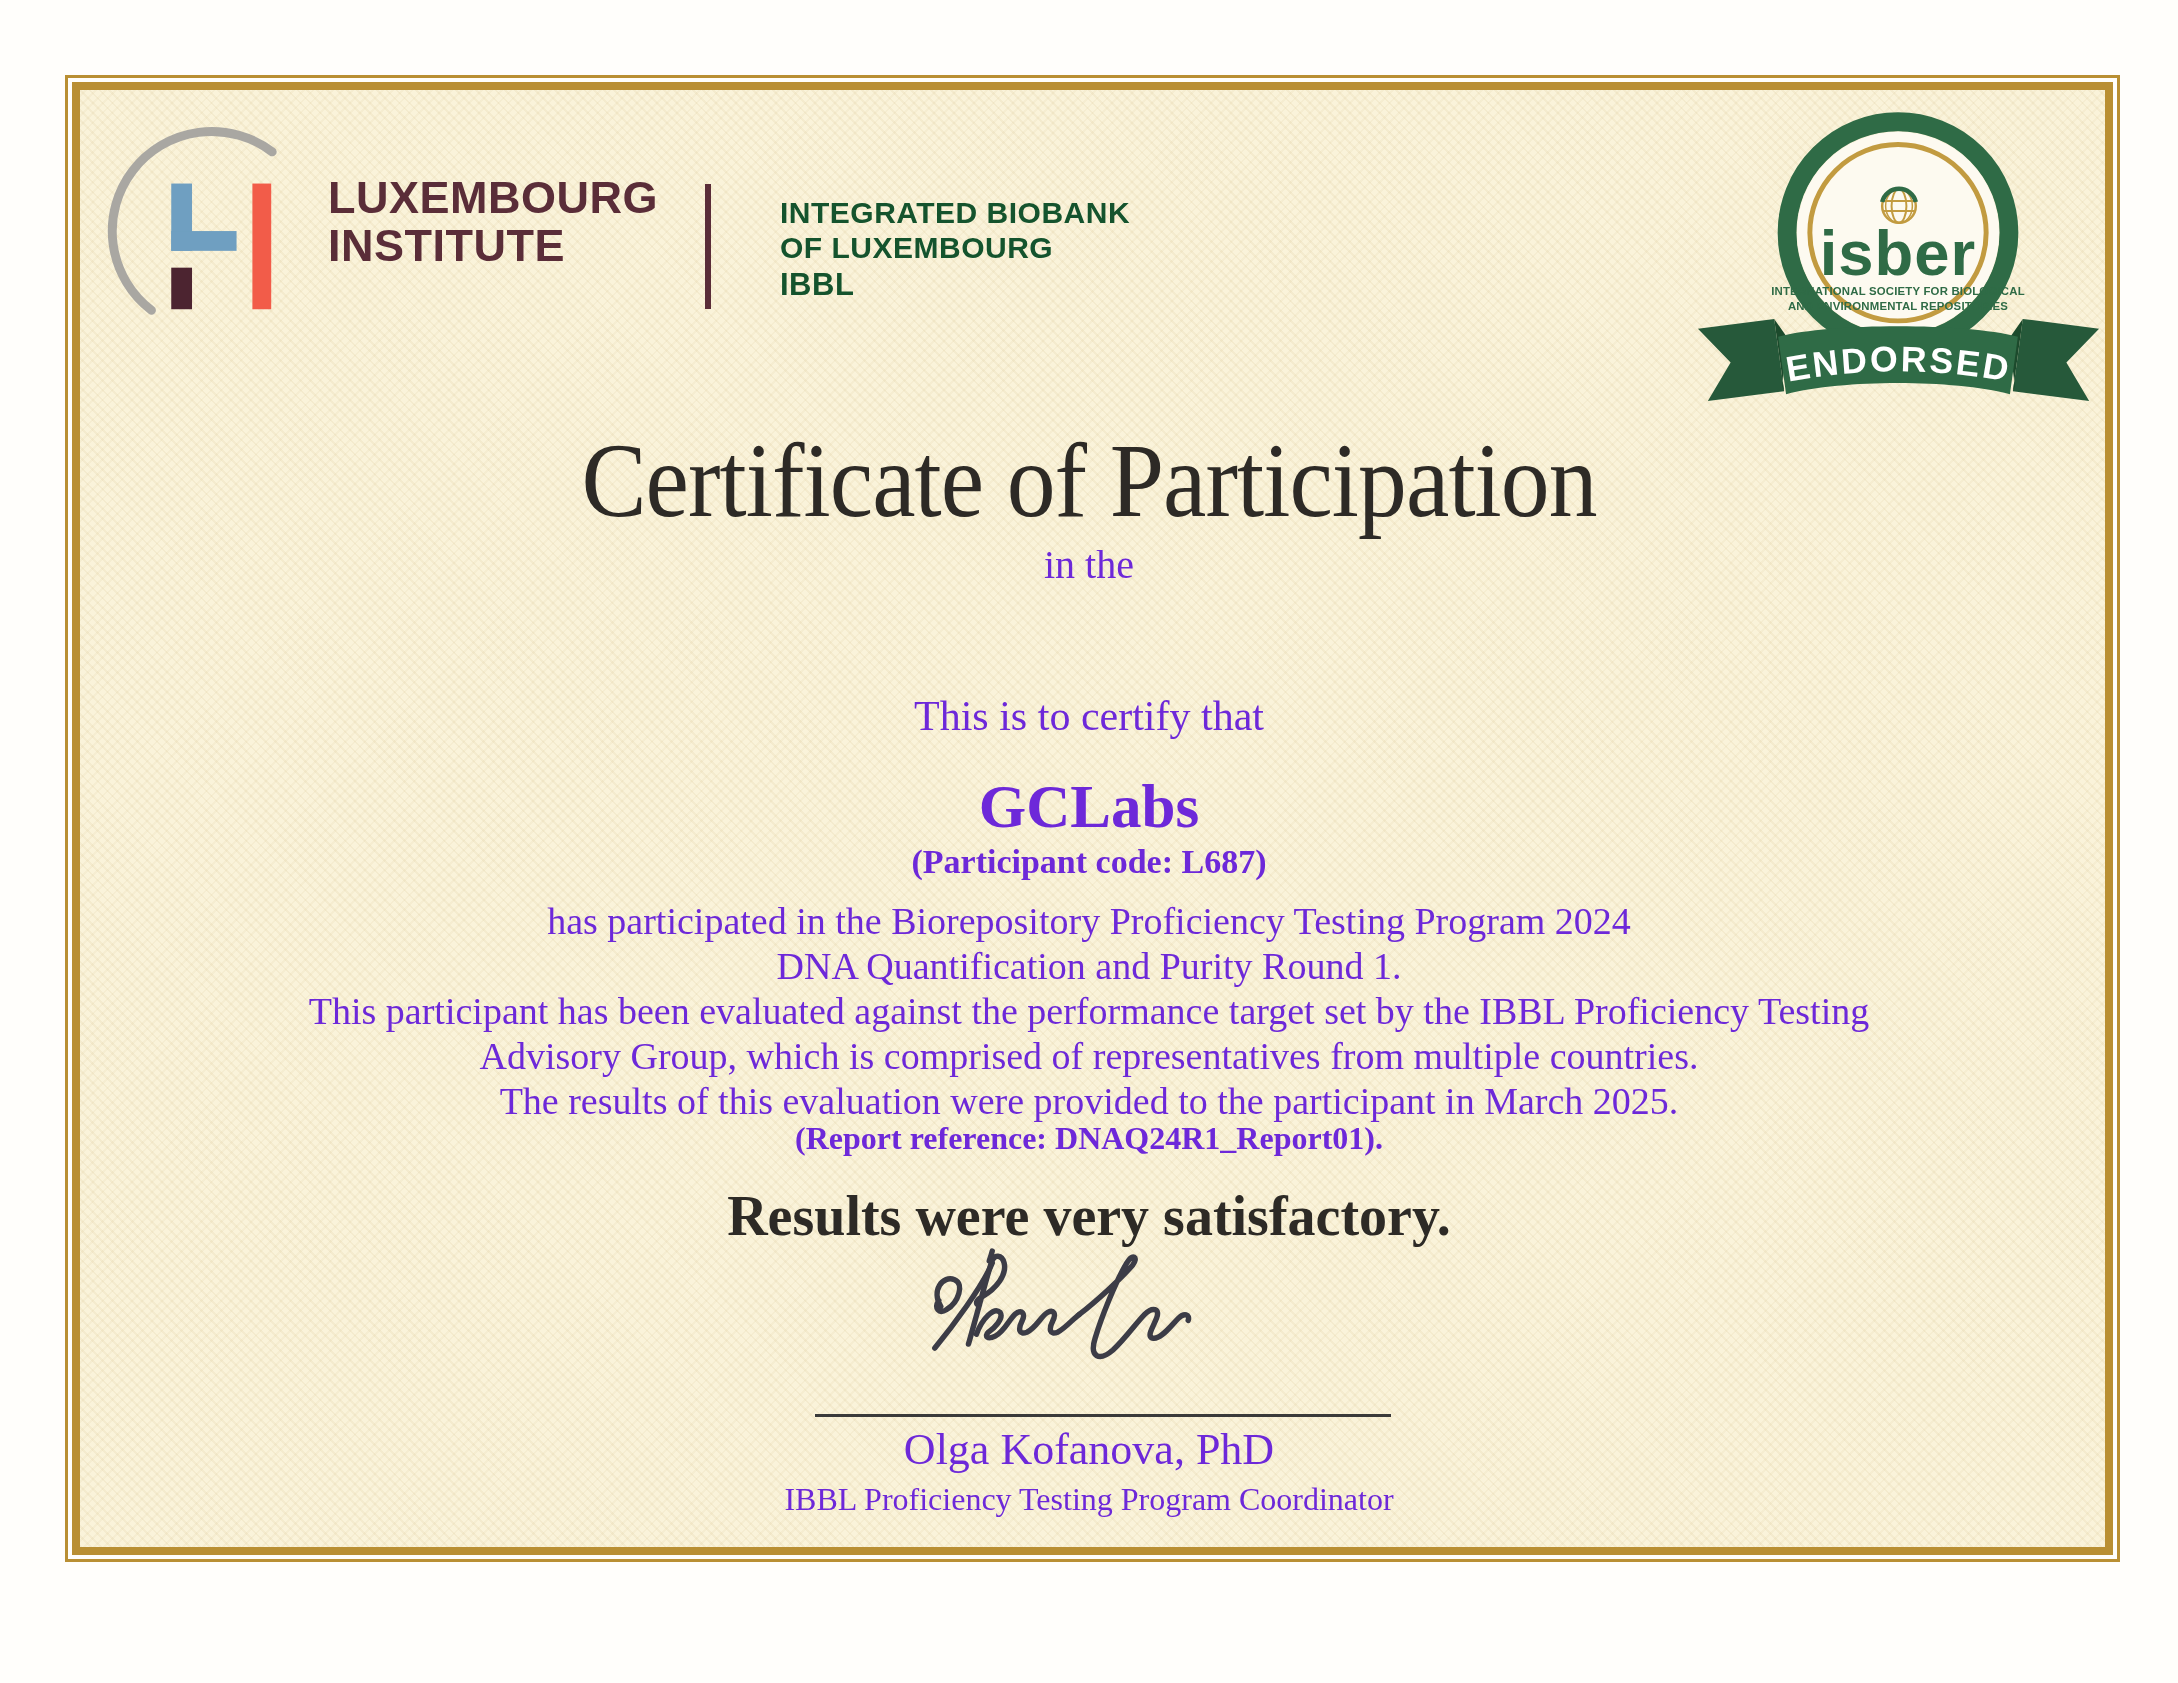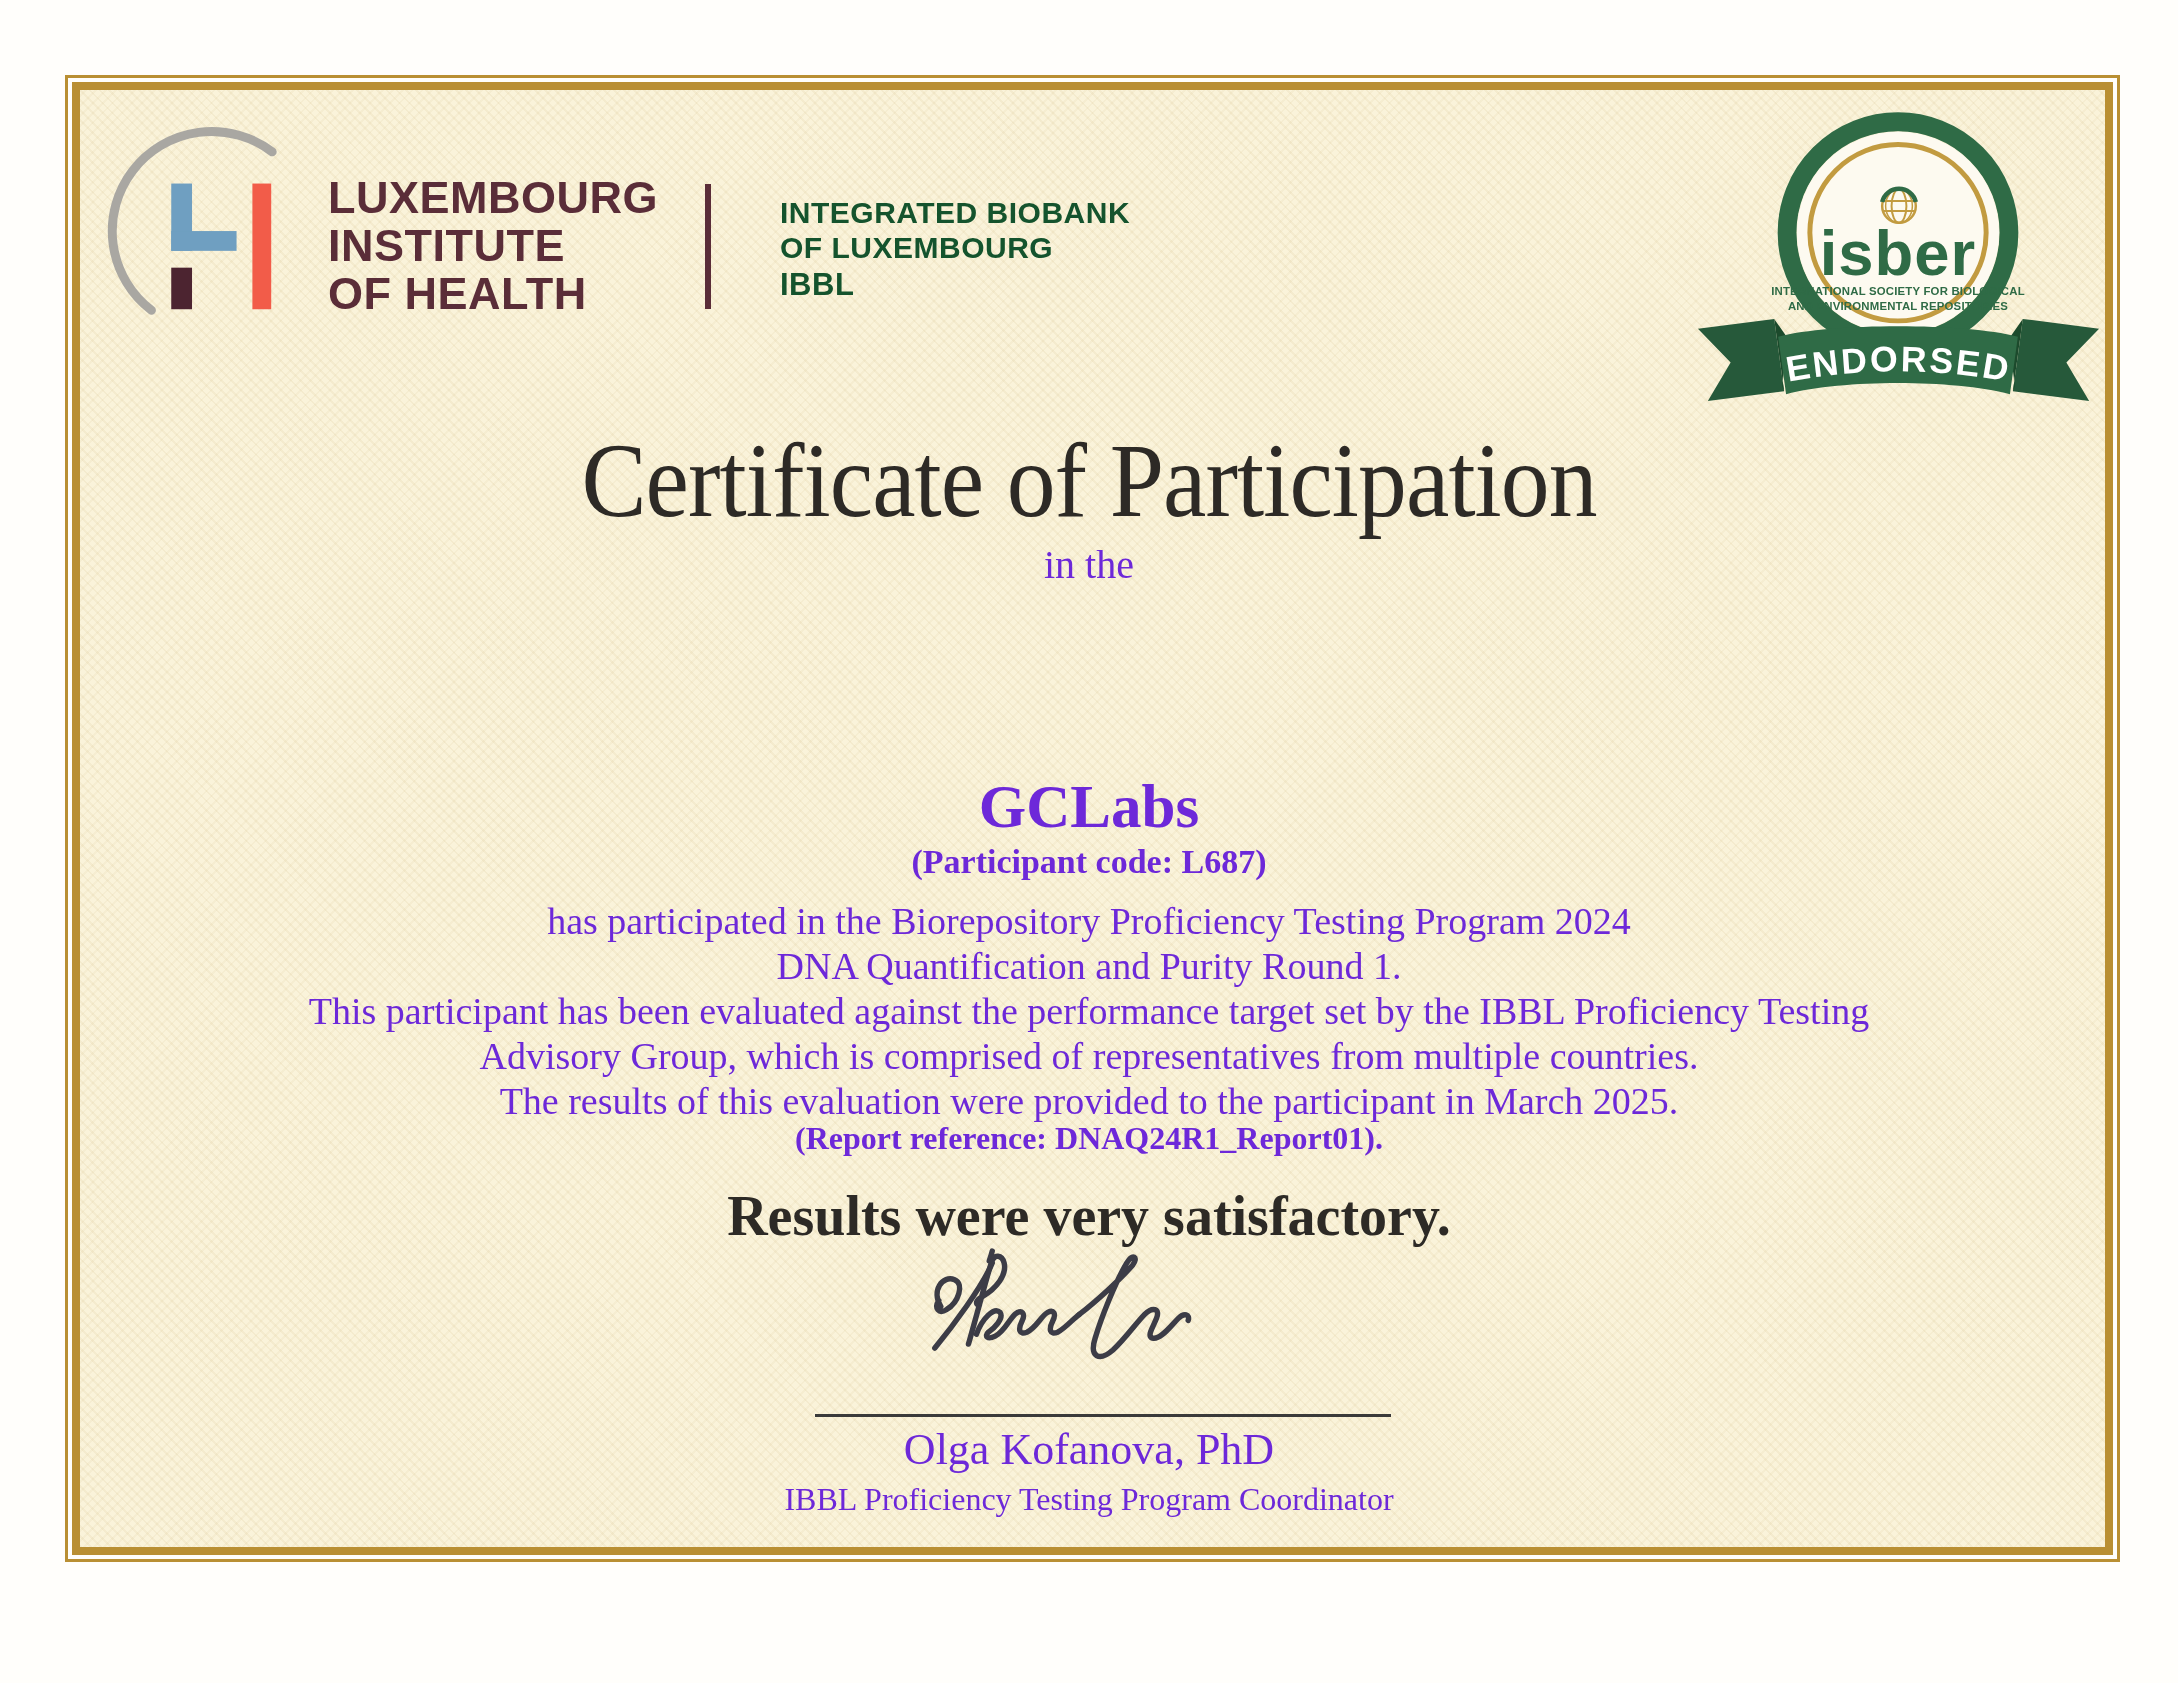--- a/index.html
+++ b/index.html
@@ -62,21 +62,20 @@
     <path d="M175,35 A95,95 0 1 0 53,195" fill="none" stroke="#a9a7a2" stroke-width="9" stroke-linecap="round"></path>
     <rect x="73" y="67" width="21" height="68" fill="#6f9fc1"></rect>
     <rect x="73" y="115" width="66" height="20" fill="#6f9fc1"></rect>
     <rect x="155" y="67" width="19" height="127" fill="#f25c49"></rect>
     <rect x="73" y="152" width="21" height="42" fill="#4c2430"></rect>
   </svg>
 
   <div class="lih-text">
     <div>LUXEMBOURG</div>
     <div>INSTITUTE</div>
-    <div>OF HEALTH</div>
   </div>
 
   <div class="lih-ibbl-divider"></div>
 
   <div class="ibbl-text">
     <div>INTEGRATED BIOBANK</div>
     <div>OF LUXEMBOURG</div>
     <div class="ibbl-abbr">IBBL</div>
   </div>
 
@@ -107,20 +106,21 @@
       <path d="M96,240 C150,226 284,226 338,240 L330,298 C272,283 162,283 104,298 Z" fill="#2f6b46"></path>
       <path id="ribbonArc" d="M104,286 Q217,264 331,286" fill="none"></path>
       <text font-family="Liberation Sans, sans-serif" font-size="36" font-weight="bold" fill="#ffffff" letter-spacing="2.5" text-anchor="middle">
         <textPath href="#ribbonArc" startOffset="50%">ENDORSED</textPath>
       </text>
     </g>
   </svg>
 
   <div class="cline cert-title">Certificate of Participation</div>
   <div class="cline in-the">in the</div>
+  <div class="cline certify">This is to certify that</div>
   <div class="cline participant">GCLabs</div>
   <div class="cline pcode">(Participant code: L687)</div>
 
   <div class="cline bodytext">
     <div>has participated in the Biorepository Proficiency Testing Program 2024</div>
     <div>DNA Quantification and Purity Round 1.</div>
     <div>This participant has been evaluated against the performance target set by the IBBL Proficiency Testing</div>
     <div>Advisory Group, which is comprised of representatives from multiple countries.</div>
     <div>The results of this evaluation were provided to the participant in March 2025.</div>
   </div>

